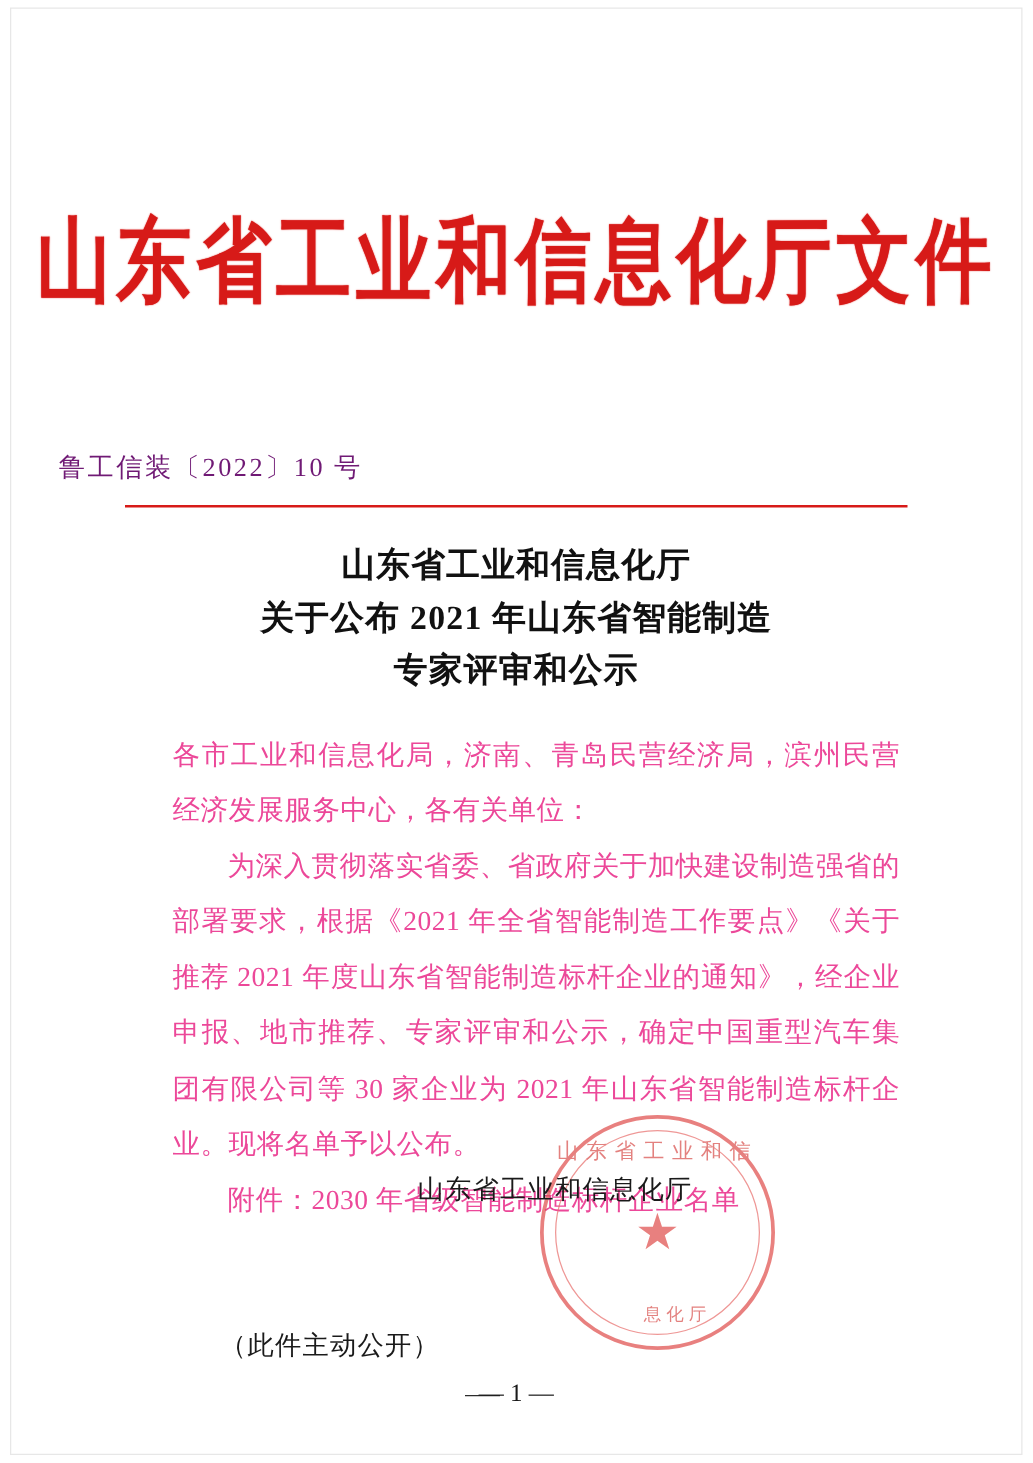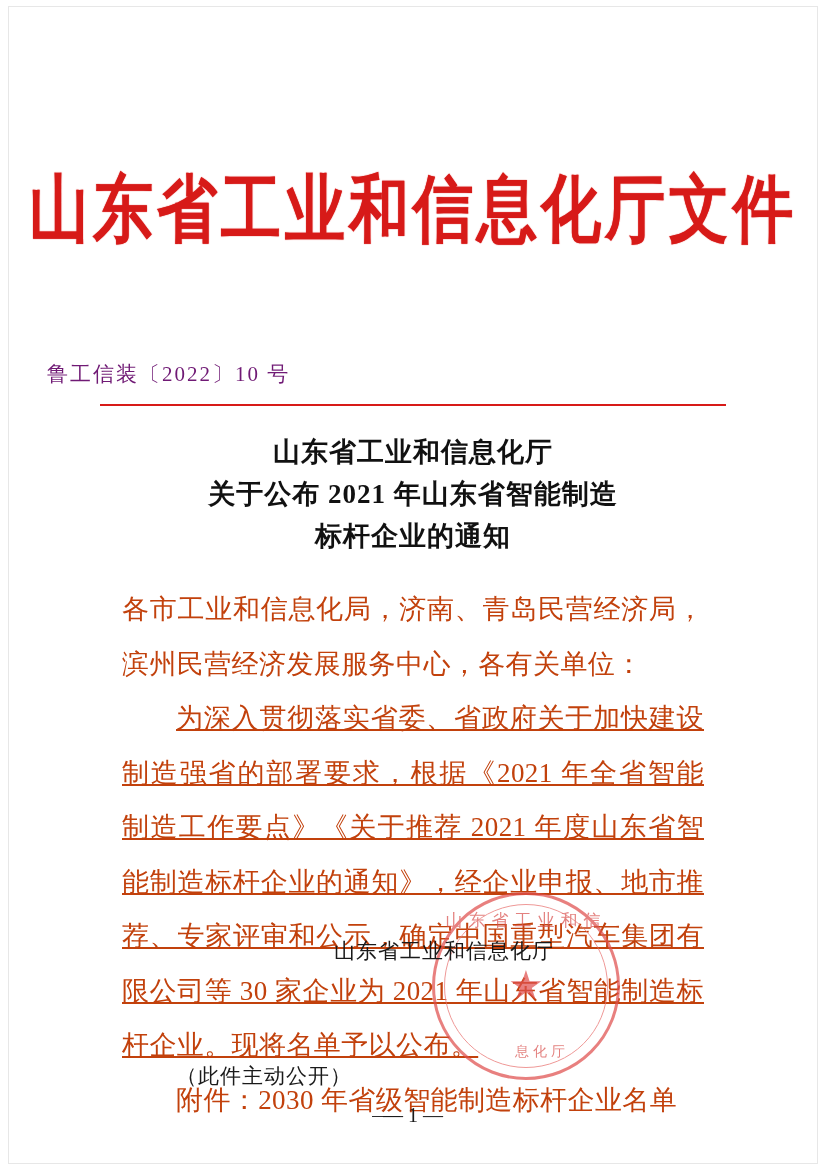--- a/index.html
+++ b/index.html
@@ -68,34 +68,33 @@
     text-align: center;
     font-size: 27px;
     font-weight: bold;
     line-height: 1.55;
     letter-spacing: 1px;
     color: #111;
   }
   .body-block {
     position: absolute;
     top: 582px;
-    left: 122px;
+    left: 138px;
     width: 582px;
-    font-size: 27px;
+    font-size: 22px;
     line-height: 2.02;
     letter-spacing: 0.4px;
     text-align: justify;
-    color: #c2410c;
+    color: #ec4899;
   }
   .body-block p {
     margin: 0;
   }
   .indent2 {
     text-indent: 2em;
-    text-decoration: underline;
   }
   .attach {
     margin-top: 6px;
     text-indent: 2em;
   }
   .signature {
     position: absolute;
     top: 930px;
     left: 0;
     width: 100%;
@@ -185,21 +184,21 @@
 
   <div class="doc-head">山东省工业和信息化厅文件</div>
 
   <div class="doc-number">鲁工信装〔2022〕10 号</div>
 
   <div class="red-rule"></div>
 
   <div class="title-block">
     <div>山东省工业和信息化厅</div>
     <div>关于公布 2021 年山东省智能制造</div>
-    <div>标杆企业的通知</div>
+    <div>专家评审和公示</div>
   </div>
 
   <div class="body-block">
     <p>各市工业和信息化局，济南、青岛民营经济局，滨州民营经济发展服务中心，各有关单位：</p>
     <p class="indent2">为深入贯彻落实省委、省政府关于加快建设制造强省的部署要求，根据《2021 年全省智能制造工作要点》《关于推荐 2021 年度山东省智能制造标杆企业的通知》，经企业申报、地市推荐、专家评审和公示，确定中国重型汽车集团有限公司等 30 家企业为 2021 年山东省智能制造标杆企业。现将名单予以公布。</p>
     <p class="attach">附件：2030 年省级智能制造标杆企业名单</p>
   </div>
 
   <div class="seal">
     <div class="seal-inner"></div>

